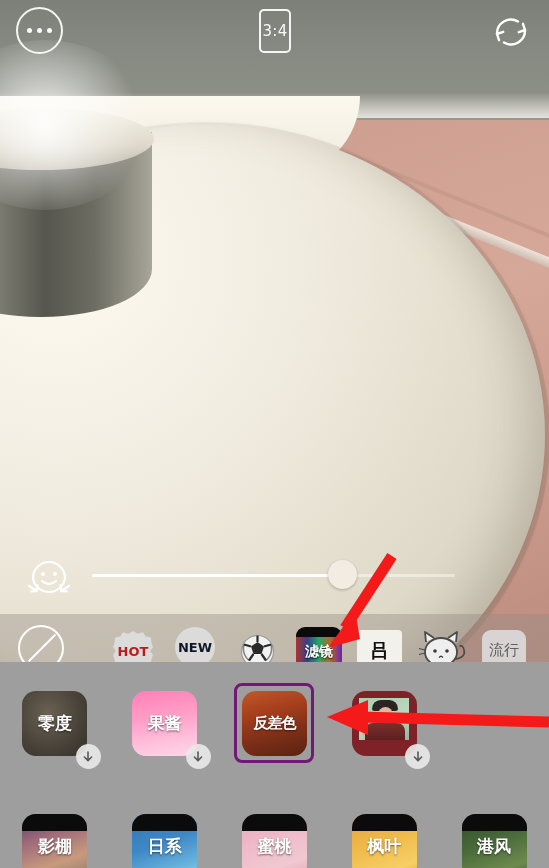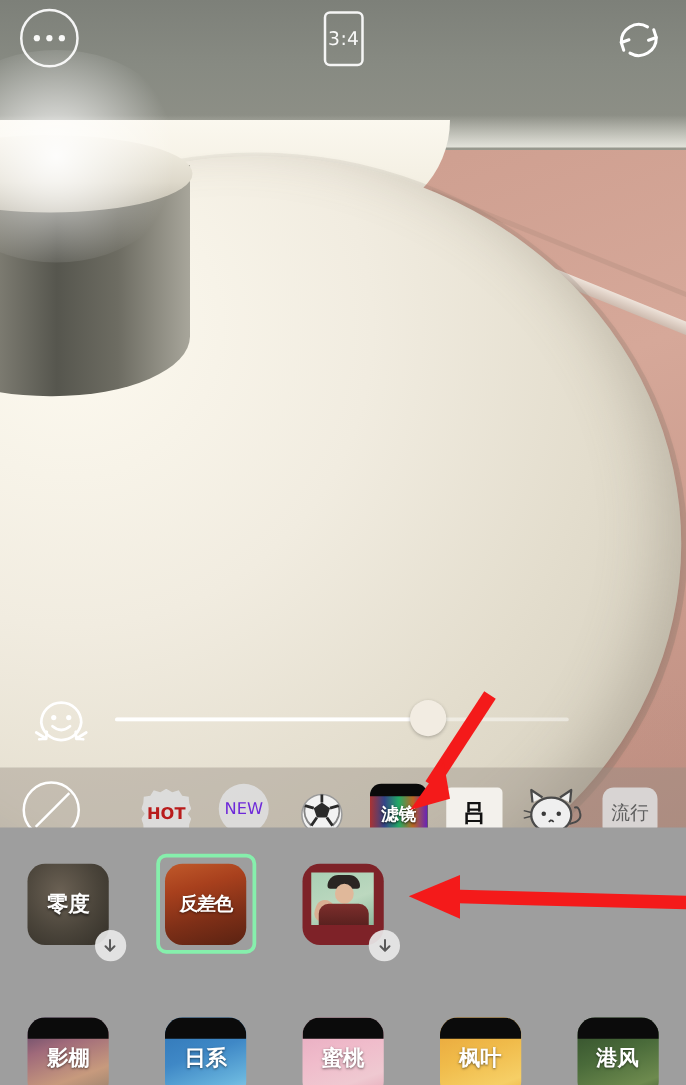--- a/index.html
+++ b/index.html
@@ -210,22 +210,22 @@
     font-weight: bold;
     font-size: 13px;
     background: rgba(222,222,222,.93);
     clip-path: polygon(50% 0%,62% 7%,75% 3%,82% 14%,95% 16%,96% 29%,100% 40%,93% 50%,100% 60%,96% 71%,95% 84%,82% 86%,75% 97%,62% 93%,50% 100%,38% 93%,25% 97%,18% 86%,5% 84%,4% 71%,0% 60%,7% 50%,0% 40%,4% 29%,5% 16%,18% 14%,25% 3%,38% 7%);
   }
   .cat-new {
     left: 175px; top: 13px;
     width: 40px; height: 40px;
     border-radius: 50%;
     background: rgba(222,222,222,.93);
-    color: #6d28d9;
-    font-weight: normal;
+    color: #0f172a;
+    font-weight: bold;
     font-size: 13px;
   }
   .cat-ball {
     left: 237px; top: 17px;
     width: 41px; height: 41px;
   }
   .cat-filter {
     left: 296px; top: 13px;
     width: 46px; height: 49px;
     border-radius: 9px;
@@ -287,21 +287,21 @@
     display: flex;
     align-items: flex-start;
     justify-content: center;
   }
   .tile-wrap {
     position: relative;
     width: 80px; height: 80px;
     display: flex; align-items: center; justify-content: center;
   }
   .tile-wrap.selected {
-    border: 3px solid #86efac;
+    border: 3px solid #701a75;
     border-radius: 8px;
     box-sizing: border-box;
   }
   .tile {
     position: relative;
     width: 65px; height: 65px;
     border-radius: 14px;
     overflow: hidden;
     display: flex; align-items: center; justify-content: center;
   }
@@ -494,20 +494,32 @@
             <span class="label">零度</span>
           </div>
           <div class="dl-badge">
             <svg width="14" height="14" viewBox="0 0 14 14">
               <path d="M7,2 L7,10 M3.4,7 L7,10.6 L10.6,7" fill="none" stroke="#5a5a5a" stroke-width="1.6" stroke-linecap="round" stroke-linejoin="round"></path>
             </svg>
           </div>
         </div>
       </div>
 
+      <div class="fil-cell">
+        <div class="tile-wrap">
+          <div class="tile" style="background:linear-gradient(170deg,#ff7fb6 0%,#ff9ec7 40%,#ffc2dc 75%,#ffd8e8 100%);">
+            <span class="label">果酱</span>
+          </div>
+          <div class="dl-badge">
+            <svg width="14" height="14" viewBox="0 0 14 14">
+              <path d="M7,2 L7,10 M3.4,7 L7,10.6 L10.6,7" fill="none" stroke="#5a5a5a" stroke-width="1.6" stroke-linecap="round" stroke-linejoin="round"></path>
+            </svg>
+          </div>
+        </div>
+      </div>
 
       <div class="fil-cell">
         <div class="tile-wrap selected">
           <div class="tile" style="background:linear-gradient(165deg,#c0592a 0%,#a8401d 30%,#7e2f17 65%,#5a2212 100%);">
             <span class="label small">反差色</span>
           </div>
         </div>
       </div>
 
 

